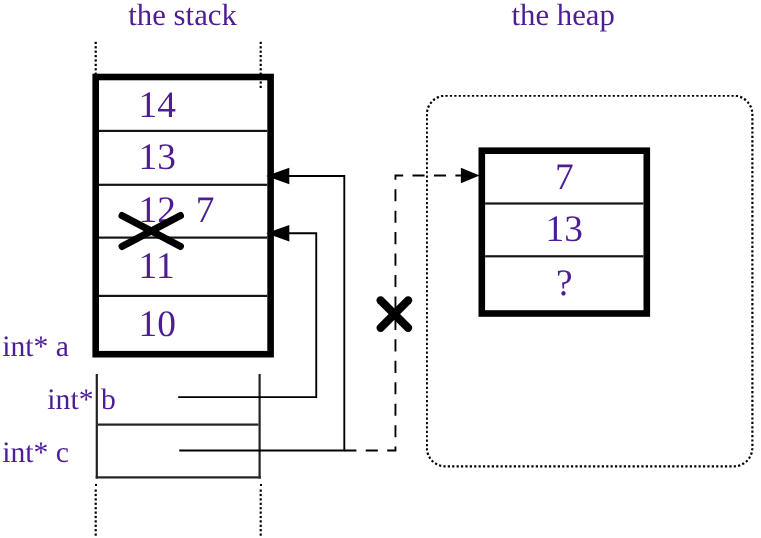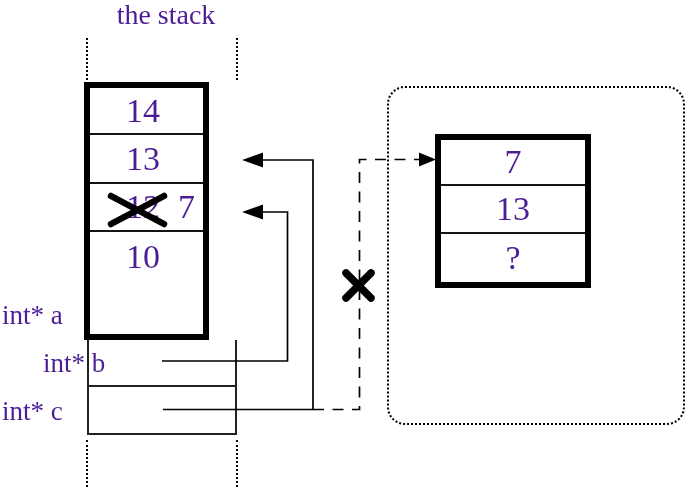--- a/index.html
+++ b/index.html
@@ -14,21 +14,21 @@
   .stack-title { left:166px; }
   .heap-title  { left:512px; }
 
   .dotted-v { position:absolute; width:0; border-left:2px dotted #000; }
   .dv-lt { left:86px;  top:38px;  height:42px; }
   .dv-rt { left:236px; top:38px;  height:42px; }
   .dv-lb { left:86px;  top:440px; height:47px; }
   .dv-rb { left:236px; top:440px; height:47px; }
 
   .stack-frame {
-    position:absolute; left:84px; top:82px; width:125px; height:258px;
+    position:absolute; left:84px; top:67px; width:165px; height:258px;
     border:6px solid #000; box-sizing:border-box;
     display:flex; flex-direction:column;
   }
   .cell {
     box-sizing:border-box; display:flex; align-items:center;
     font-size:34px; padding-left:36px; white-space:nowrap;
   }
   .cell-sep { border-bottom:2px solid #141414; }
   .sf-r1 { height:47px; } .sf-r2 { height:49px; } .sf-r3 { height:48px; }
   .sf-r4 { height:53px; } .sf-r5 { height:49px;border-radius:15px; }
@@ -61,36 +61,40 @@
   .hb-r1 { height:46px; } .hb-r2 { height:48px; } .hb-r3 { height:48px; }
 
   .overlay { position:absolute; left:0; top:0; pointer-events:none; }
 </style>
 </head>
 <body>
 
 <div class="canvas">
 
   <div class="title stack-title">the stack</div>
+  <div class="title heap-title">the heap</div>
 
   <div class="dotted-v dv-lt"></div>
   <div class="dotted-v dv-rt"></div>
   <div class="dotted-v dv-lb"></div>
   <div class="dotted-v dv-rb"></div>
 
   <div class="stack-frame">
     <div class="cell cell-sep sf-r1">
         <span>14</span>
       </div>
     <div class="cell cell-sep sf-r2">
         <span>13</span>
       </div>
     <div class="cell cell-sep sf-r3">
         <span class="old-val">12</span>
         <span class="new-val">7</span>
+      </div>
+    <div class="cell cell-sep sf-r4">
+        <span>11</span>
       </div>
     <div class="cell sf-r5">
         <span>10</span>
       </div>
   </div>
 
   <div class="pointer-slots">
     <div class="slot slot-b"></div>
     <div class="slot"></div>
   </div>

